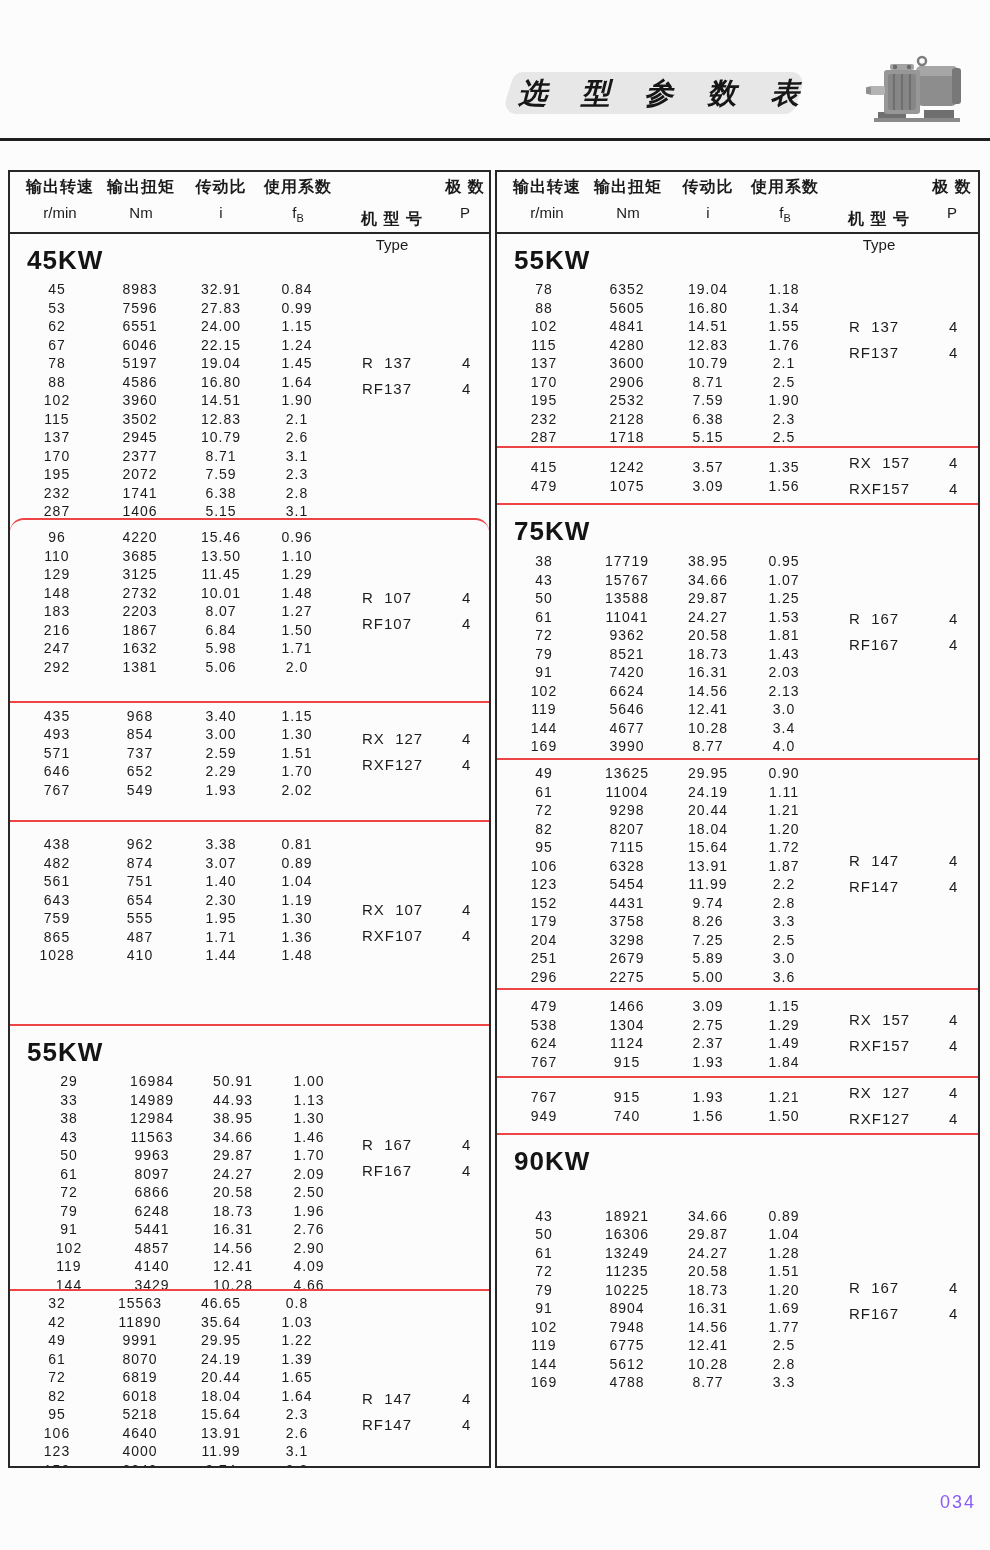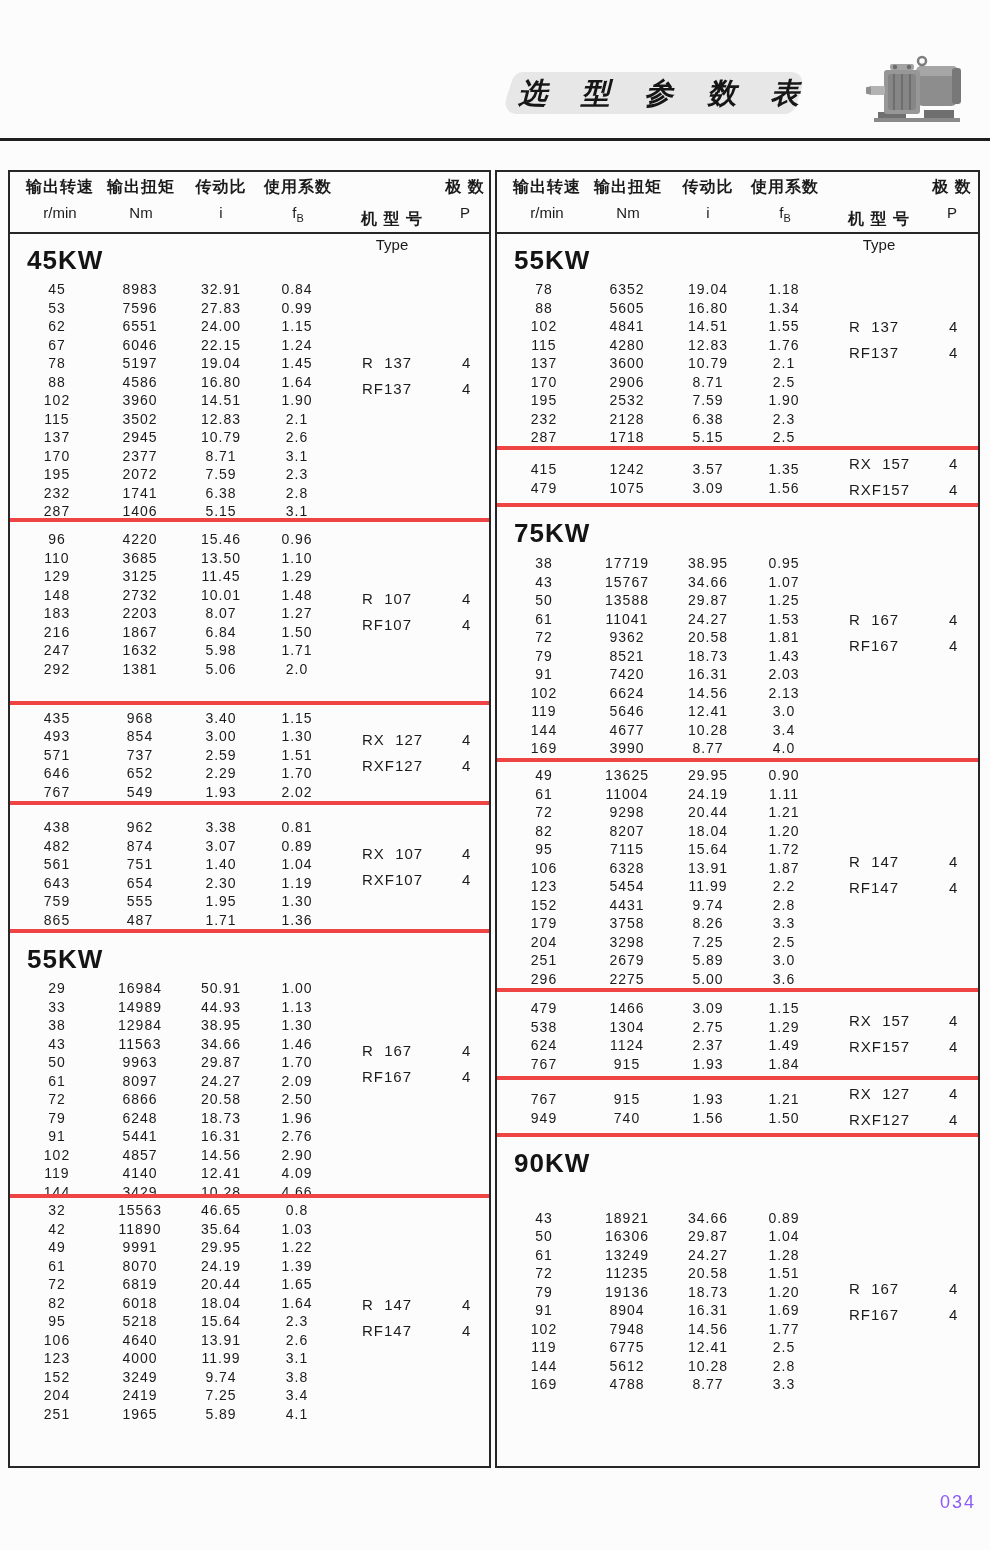--- a/index.html
+++ b/index.html
@@ -33,21 +33,21 @@
   .ptable.right{width:485px;margin-left:4px;}
   .thead{height:62px;box-sizing:border-box;border-bottom:2px solid #272727;position:relative;}
   .thead-row{position:relative;height:29px;}
   .thead-row.cn{top:5px;font-size:16px;font-weight:700;letter-spacing:1px;}
   .thead-row.units{top:3px;font-size:15px;}
   .hc{position:absolute;transform:translateX(-50%);white-space:pre;}
   .h1{left:50px;}.h2{left:131px;}.h3{left:211px;}.h4{left:288px;}.h5{left:382px;margin-top:32px;}.h6{left:455px;}
   .h4 sub{font-size:11px;}
   .blocks{}
   .block{position:relative;box-sizing:border-box;overflow:hidden;}
-  .block + .block{border-top:4px solid #ef4444;}
+  .block + .block{border-top:2px solid #ef4444;}
   .section-heading{
     height:46px;box-sizing:border-box;padding:11px 0 0 17px;
     font-size:26px;font-weight:700;letter-spacing:1px;color:#141414;
   }
   .rows{position:relative;width:346px;}
   .row{position:relative;height:18.5px;font-size:14px;letter-spacing:1px;}
   .cell{position:absolute;transform:translateX(-50%);white-space:nowrap;top:1px;}
   .c1{left:47px;}.c2{left:130px;}.c3{left:211px;}.c4{left:287px;}
   .type-cell{
     position:absolute;left:352px;top:50%;transform:translateY(-50%);
@@ -199,21 +199,21 @@
                 <span class="cell c3">5.15</span>
                 <span class="cell c4">3.1</span>
               </div>
             </div>
             <div class="type-cell"><div>R  137</div><div>RF137</div></div>
             <div class="poles-cell">
               <div>4</div>
               <div>4</div>
             </div>
           </div>
-          <div class="block" style="height: 183px;">
+          <div class="block" style="height: 183px; border-radius: 14px;">
             <div class="rows" style="padding-top: 8.25px;">
               <div class="row">
                 <span class="cell c1">96</span>
                 <span class="cell c2">4220</span>
                 <span class="cell c3">15.46</span>
                 <span class="cell c4">0.96</span>
               </div>
               <div class="row">
                 <span class="cell c1">110</span>
                 <span class="cell c2">3685</span>
@@ -295,21 +295,21 @@
                 <span class="cell c3">1.93</span>
                 <span class="cell c4">2.02</span>
               </div>
             </div>
             <div class="type-cell"><div>RX  127</div><div>RXF127</div></div>
             <div class="poles-cell">
               <div>4</div>
               <div>4</div>
             </div>
           </div>
-          <div class="block" style="height: 128px;">
+          <div class="block" style="height: 204px; margin-top: 19px;">
             <div class="rows" style="padding-top: 13.25px;">
               <div class="row">
                 <span class="cell c1">438</span>
                 <span class="cell c2">962</span>
                 <span class="cell c3">3.38</span>
                 <span class="cell c4">0.81</span>
               </div>
               <div class="row">
                 <span class="cell c1">482</span>
                 <span class="cell c2">874</span>
@@ -348,21 +348,21 @@
               </div>
             </div>
             <div class="type-cell"><div>RX  107</div><div>RXF107</div></div>
             <div class="poles-cell">
               <div>4</div>
               <div>4</div>
             </div>
           </div>
           <div class="block" style="height: 265px;">
             <div class="section-heading">55KW</div>
-            <div class="rows" style="padding-top: 0px;">
+            <div class="rows" style="padding-top: 0px; padding-left: 12px;">
               <div class="row">
                 <span class="cell c1">29</span>
                 <span class="cell c2">16984</span>
                 <span class="cell c3">50.91</span>
                 <span class="cell c4">1.00</span>
               </div>
               <div class="row">
                 <span class="cell c1">33</span>
                 <span class="cell c2">14989</span>
                 <span class="cell c3">44.93</span>
@@ -857,21 +857,21 @@
                 <span class="cell c4">1.28</span>
               </div>
               <div class="row">
                 <span class="cell c1">72</span>
                 <span class="cell c2">11235</span>
                 <span class="cell c3">20.58</span>
                 <span class="cell c4">1.51</span>
               </div>
               <div class="row">
                 <span class="cell c1">79</span>
-                <span class="cell c2">19136</span>
+                <span class="cell c2">10225</span>
                 <span class="cell c3">18.73</span>
                 <span class="cell c4">1.20</span>
               </div>
               <div class="row">
                 <span class="cell c1">91</span>
                 <span class="cell c2">8904</span>
                 <span class="cell c3">16.31</span>
                 <span class="cell c4">1.69</span>
               </div>
               <div class="row">

